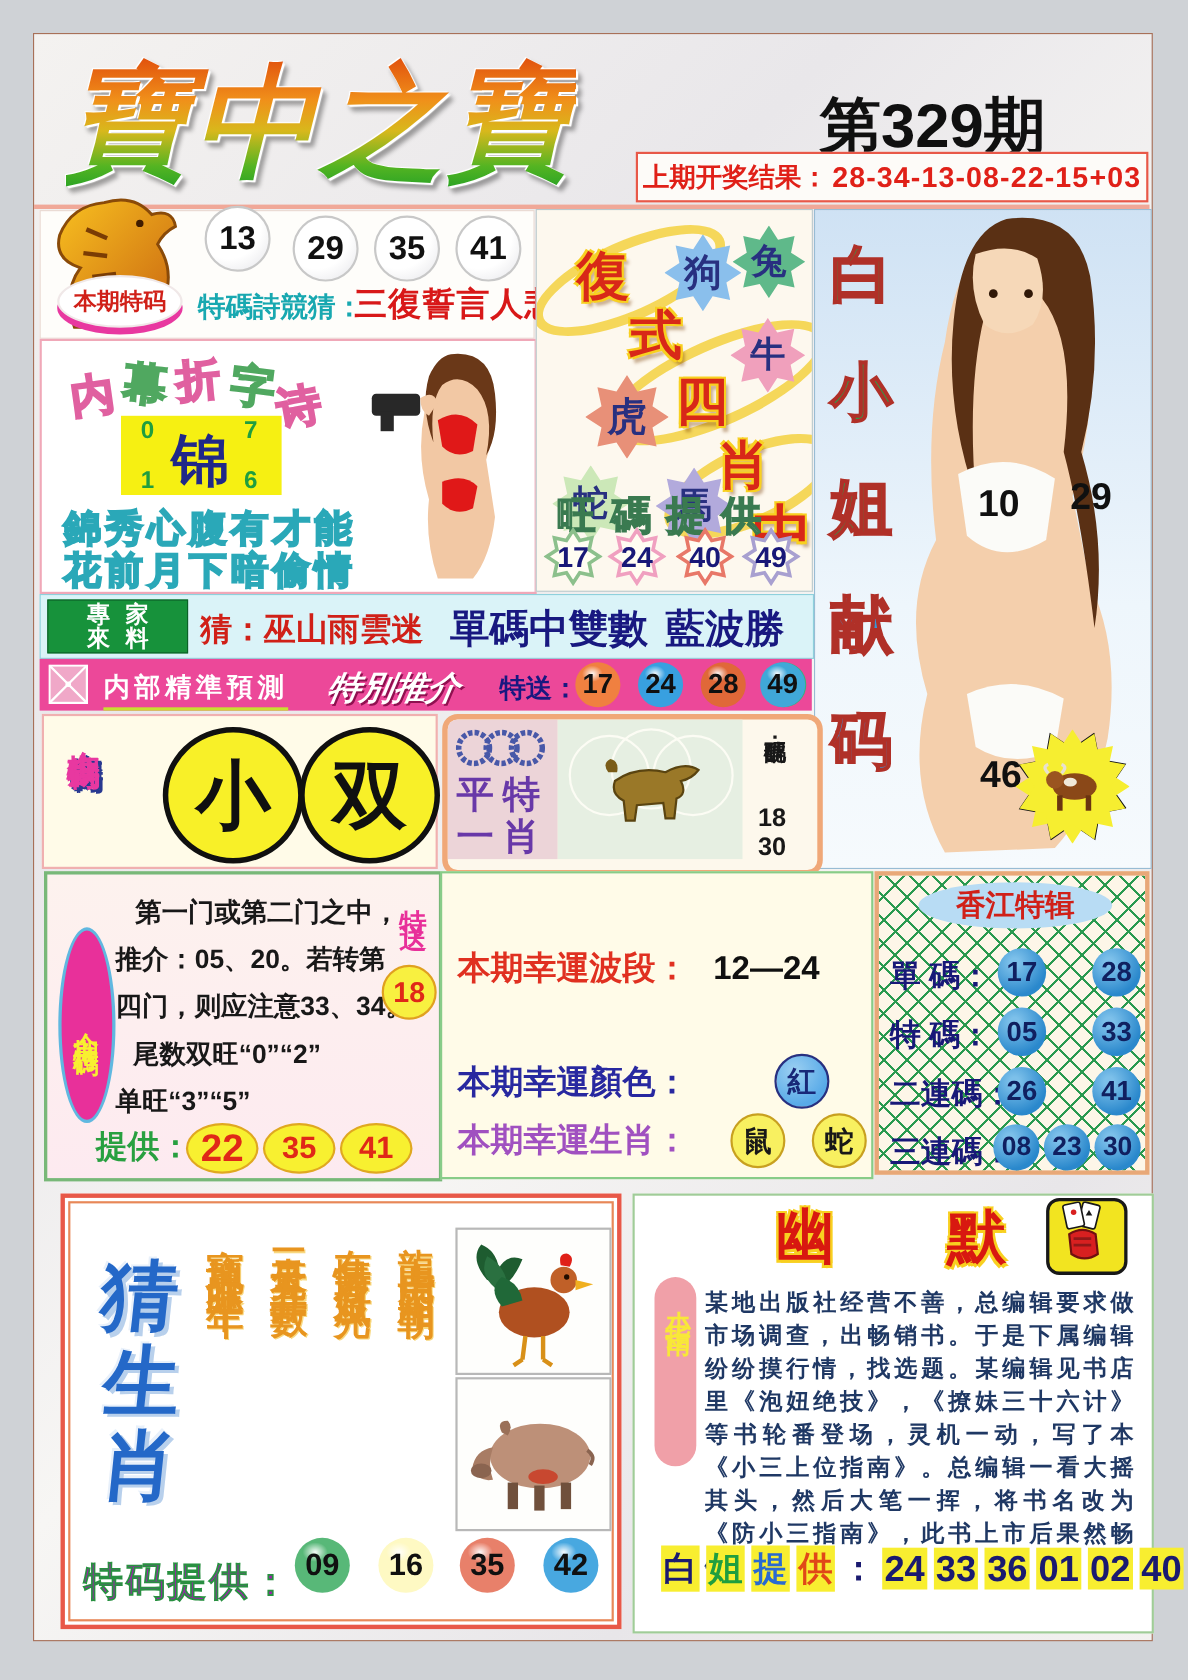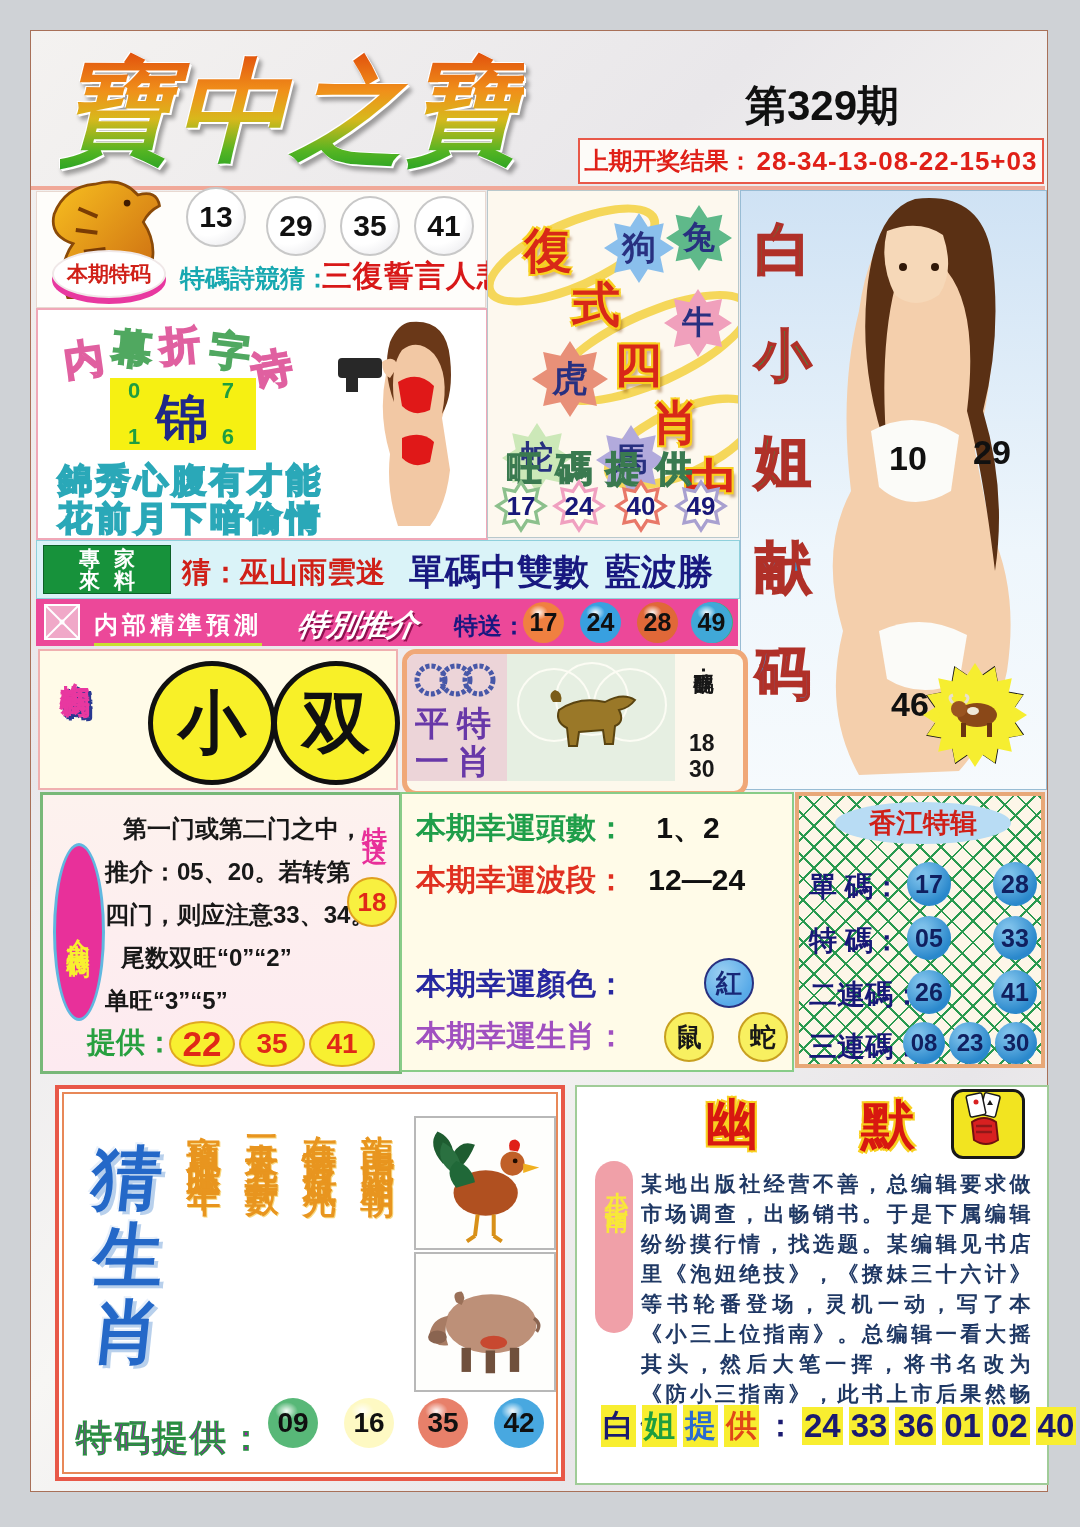--- a/index.html
+++ b/index.html
@@ -45,21 +45,21 @@
   .d3blue{color:#2468c8;font-weight:900;text-shadow:4px 3px 0 #b8d0ec,-2px -2px 0 #e8f0fa;}
   .poemcol{position:absolute;writing-mode:vertical-rl;text-orientation:upright;color:#e8951f;font-weight:900;
     font-family:"Liberation Serif",serif;text-shadow:1px 1px 0 #f8d880;}
 </style>
 </head>
 <body>
 
 <div class="abs page marble"></div>
 
 <div class="abs title-grad" style="left:60px;top:42px;font-size:112px;line-height:140px;">寶中之寶</div>
-<div class="abs" style="left:745px;top:78px;font-size:42px;font-weight:900;color:#101010;">第329期</div>
+<div class="abs" style="left:745px;top:78px;font-size:56px;font-weight:900;color:#101010;">第329期</div>
 <div class="abs" style="left:578px;top:138px;width:462px;height:42px;border:2px solid #e85848;display:flex;align-items:center;justify-content:center;gap:4px;background:#fdfbf8;">
   <span style="color:#e02018;font-weight:900;font-size:24px;">上期开奖结果：</span>
   <span style="color:#e02018;font-weight:900;font-size:26px;letter-spacing:1px;">28-34-13-08-22-15+03</span>
 </div>
 <div class="abs" style="left:31px;top:186px;width:1014px;height:4px;background:#f0a898;"></div>
 
 <div class="abs" style="left:36px;top:191px;width:448px;height:115px;background:#fefdfa;border:1px solid #e8d8d0;"></div>
 <svg class="abs" style="left:38px;top:168px;" width="135" height="135" viewBox="0 0 100 100">
   <defs>
       <linearGradient id="tg" x1="0" y1="0" x2="1" y2="1">
@@ -287,24 +287,20 @@
     </div>
   <div class="yellowoval" style="left:196px;top:226px;width:62px;height:42px;font-size:28px;">
       <span>35</span>
     </div>
   <div class="yellowoval" style="left:266px;top:226px;width:62px;height:42px;font-size:28px;">
       <span>41</span>
     </div>
 </div>
 
 <div class="abs" style="left:400px;top:792px;width:390px;height:276px;background:#fffbe8;border:2px solid #88cc88;">
-  <div class="abs" style="left:14px;top:14px;font-size:30px;font-weight:900;">
-    <span style="color: rgb(31, 158, 74);">本期幸運頭數：</span>
-    <span style="color:#101010;margin-left:22px;">1、2</span>
-  </div>
   <div class="abs" style="left:14px;top:66px;font-size:30px;font-weight:900;">
     <span style="color: rgb(224, 48, 32);">本期幸運波段：</span>
     <span style="color:#101010;margin-left:14px;">12—24</span>
   </div>
   <div class="abs" style="left:14px;top:170px;font-size:30px;font-weight:900;display:flex;align-items:center;">
     <span style="color: rgb(40, 40, 160);">本期幸運顏色：</span>
     <span class="abs" style="left:288px;top:-6px;width:46px;height:46px;background:radial-gradient(circle at 35% 30%,#9cd0f2,#58aae8 70%);border:2px solid #283080;border-radius:50%;display:flex;align-items:center;justify-content:center;position:absolute;">
       <span style="font-size:26px;color:#182878;">紅</span>
       </span>
   </div>

